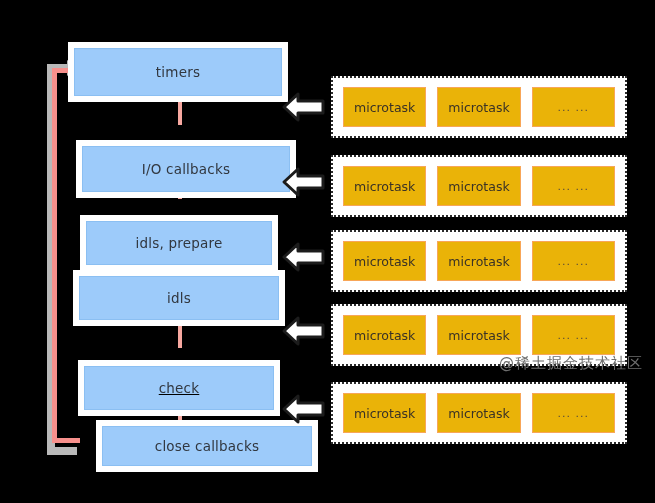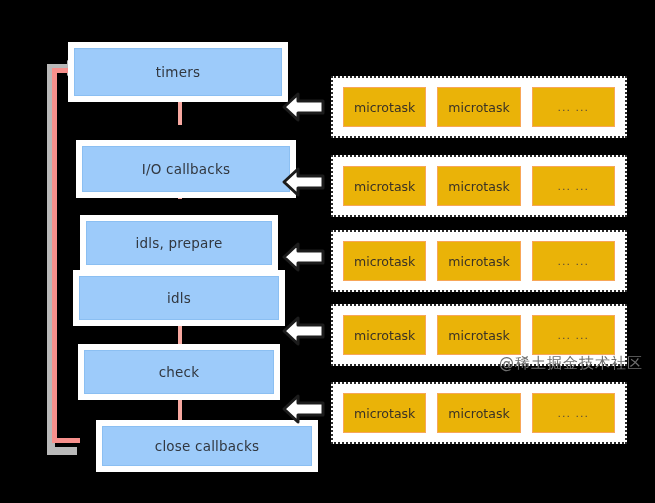--- a/index.html
+++ b/index.html
@@ -155,21 +155,21 @@
   </div>
 
   <div class="phase-wrap" style="left:80px; top:195px; width:198px; height:56px;margin-top:20px;">
     <div class="phase-box">idls, prepare</div>
   </div>
 
   <div class="phase-wrap" style="left:73px; top:270px; width:212px; height:56px;">
     <div class="phase-box">idls</div>
   </div>
 
-  <div class="phase-wrap" style="left:78px; top:344px; width:202px; height:56px;">
+  <div class="phase-wrap" style="left:78px; top:360px; width:202px; height:56px;text-decoration:underline;">
     <div class="phase-box">check</div>
   </div>
 
   <div class="phase-wrap" style="left:68px; top:420px; width:222px; height:52px;margin-left:28px;">
     <div class="phase-box">close callbacks</div>
   </div>
 
   <div class="arrow" style="left:280px; top:90px;">
     <svg width="46" height="34" viewBox="0 0 46 34">
       <path d="M4,17 L18,4 L18,11 L43,11 L43,23 L18,23 L18,30 Z" fill="#ffffff" stroke="#1c1c1c" stroke-width="3" stroke-linejoin="round"></path>

